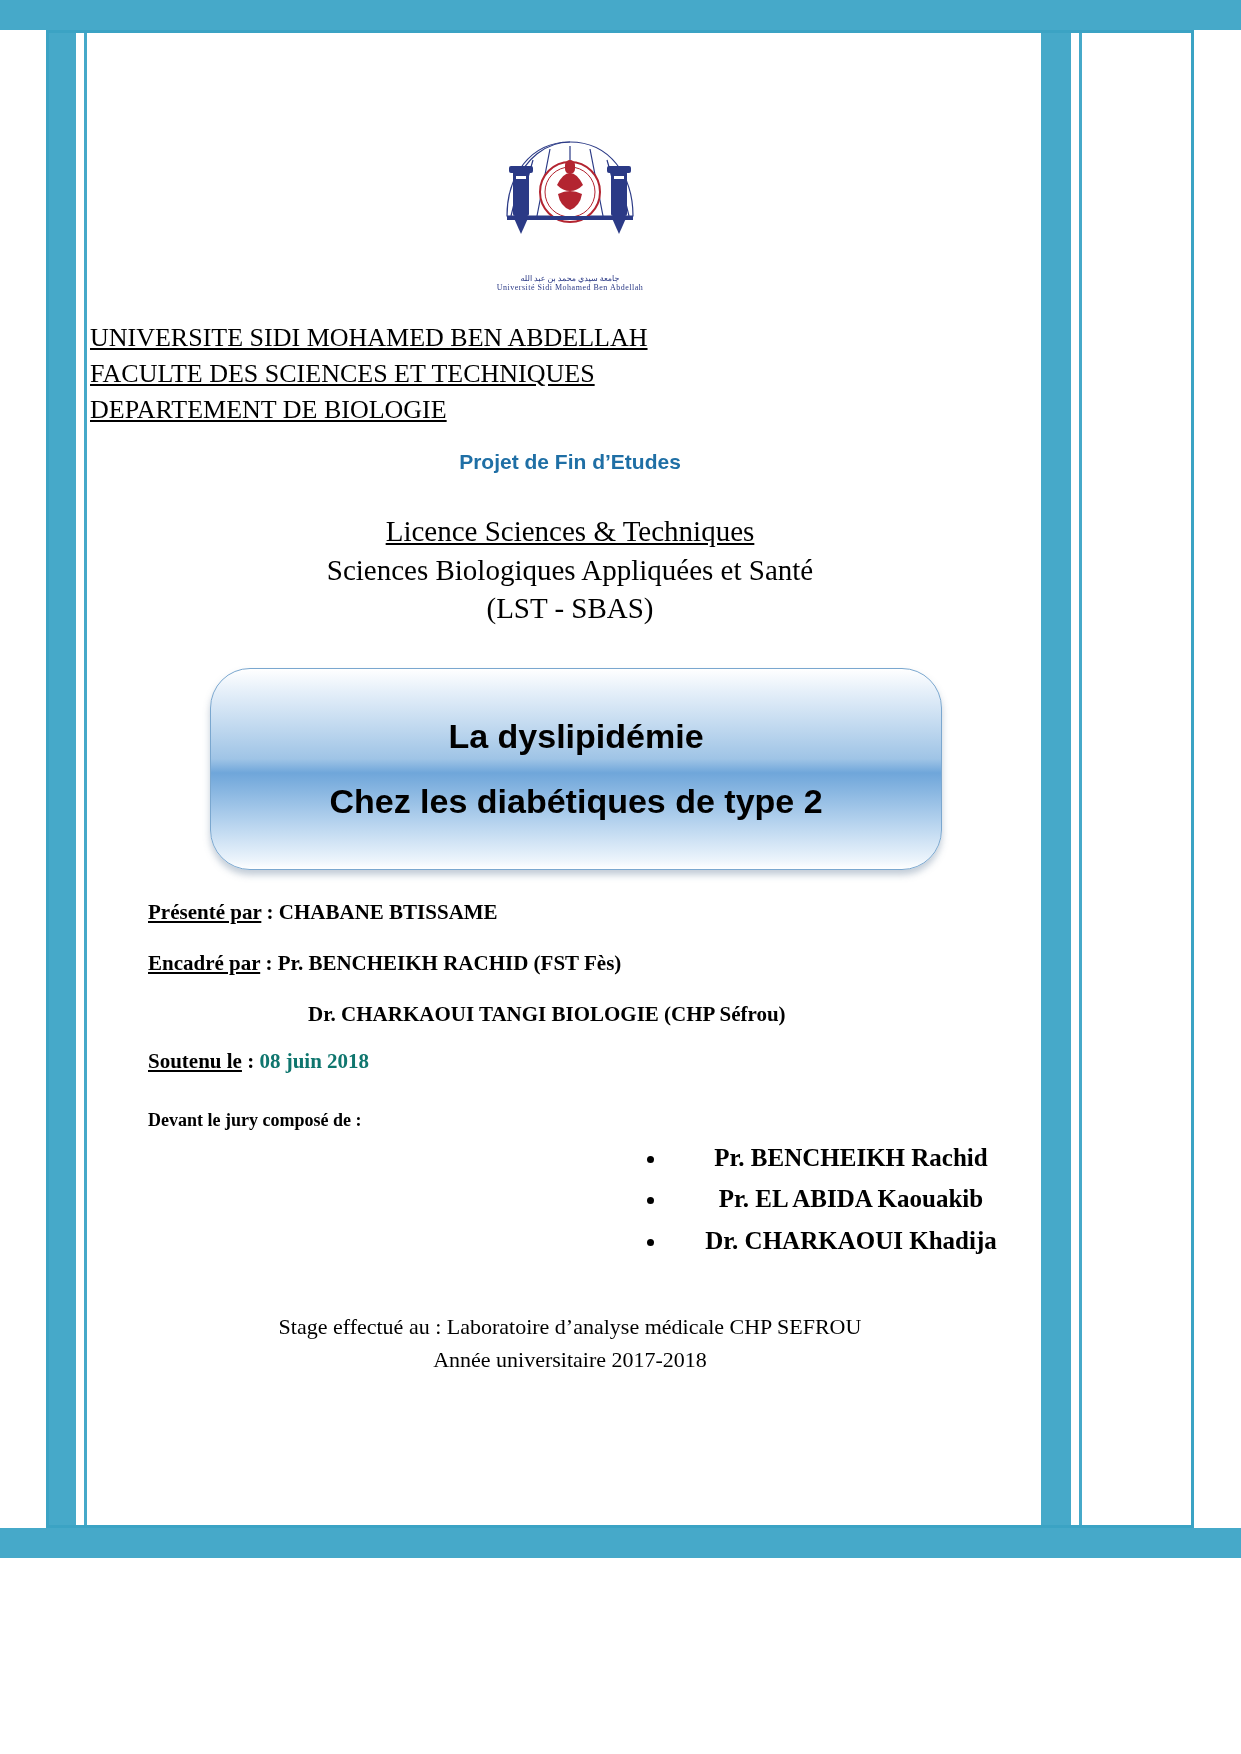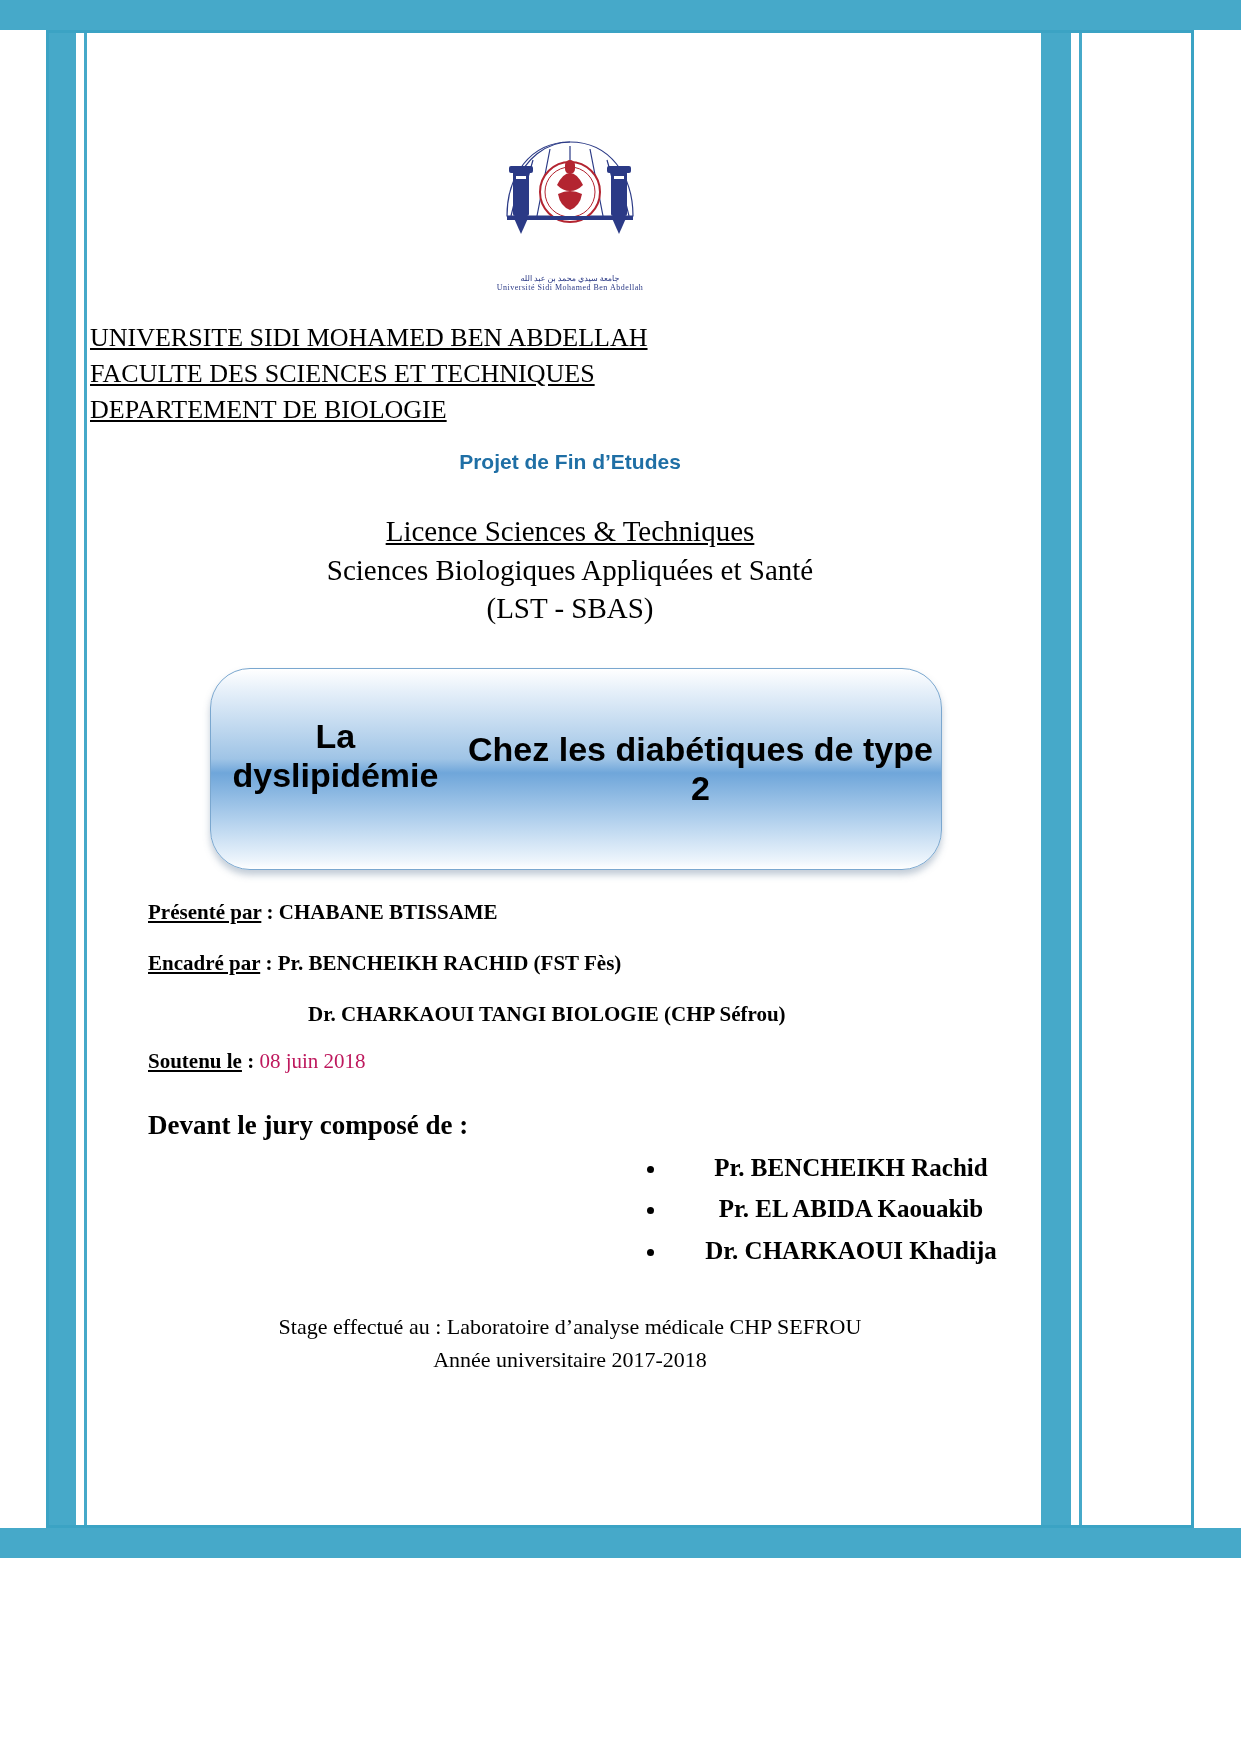--- a/index.html
+++ b/index.html
@@ -158,21 +158,21 @@
     background: linear-gradient(to bottom,
        #ffffff 0%,
        #e8f1fa 10%,
        #9fc4e6 45%,
        #6fa6da 52%,
        #b9d5ef 78%,
        #eaf3fb 95%,
        #ffffff 100%);
     box-shadow: 0 5px 7px rgba(80,110,140,0.35);
     display: flex;
-    flex-direction: row;
+    flex-direction: column;
     align-items: center;
     justify-content: center;
   }
   .plaque-line {
     font-family: "Liberation Sans", sans-serif;
     font-weight: bold;
     color: #000;
     text-align: center;
   }
   .plaque-line.t1 { font-size: 34px; margin-bottom: 26px; }
@@ -187,24 +187,24 @@
     color: #000;
   }
   .cline {
     font-size: 21px;
     font-weight: bold;
     margin-bottom: 26px;
   }
   .cline .u { text-decoration: underline; }
   .cline .nu { text-decoration: none; }
   .cline.indent { padding-left: 160px; margin-bottom: 22px;}
-  .date-val { color: #be185d; font-weight: normal; }
+  .date-val { color: #0f766e; font-weight: bold; }
 
   .jury-title {
-    font-size: 27px;
+    font-size: 18px;
     font-weight: bold;
     margin-top: 36px;
     margin-bottom: 6px;
   }
   .jury-list {
     margin: 0;
     padding-left: 520px;
     font-size: 25px;
     font-weight: bold;
     line-height: 1.65;

